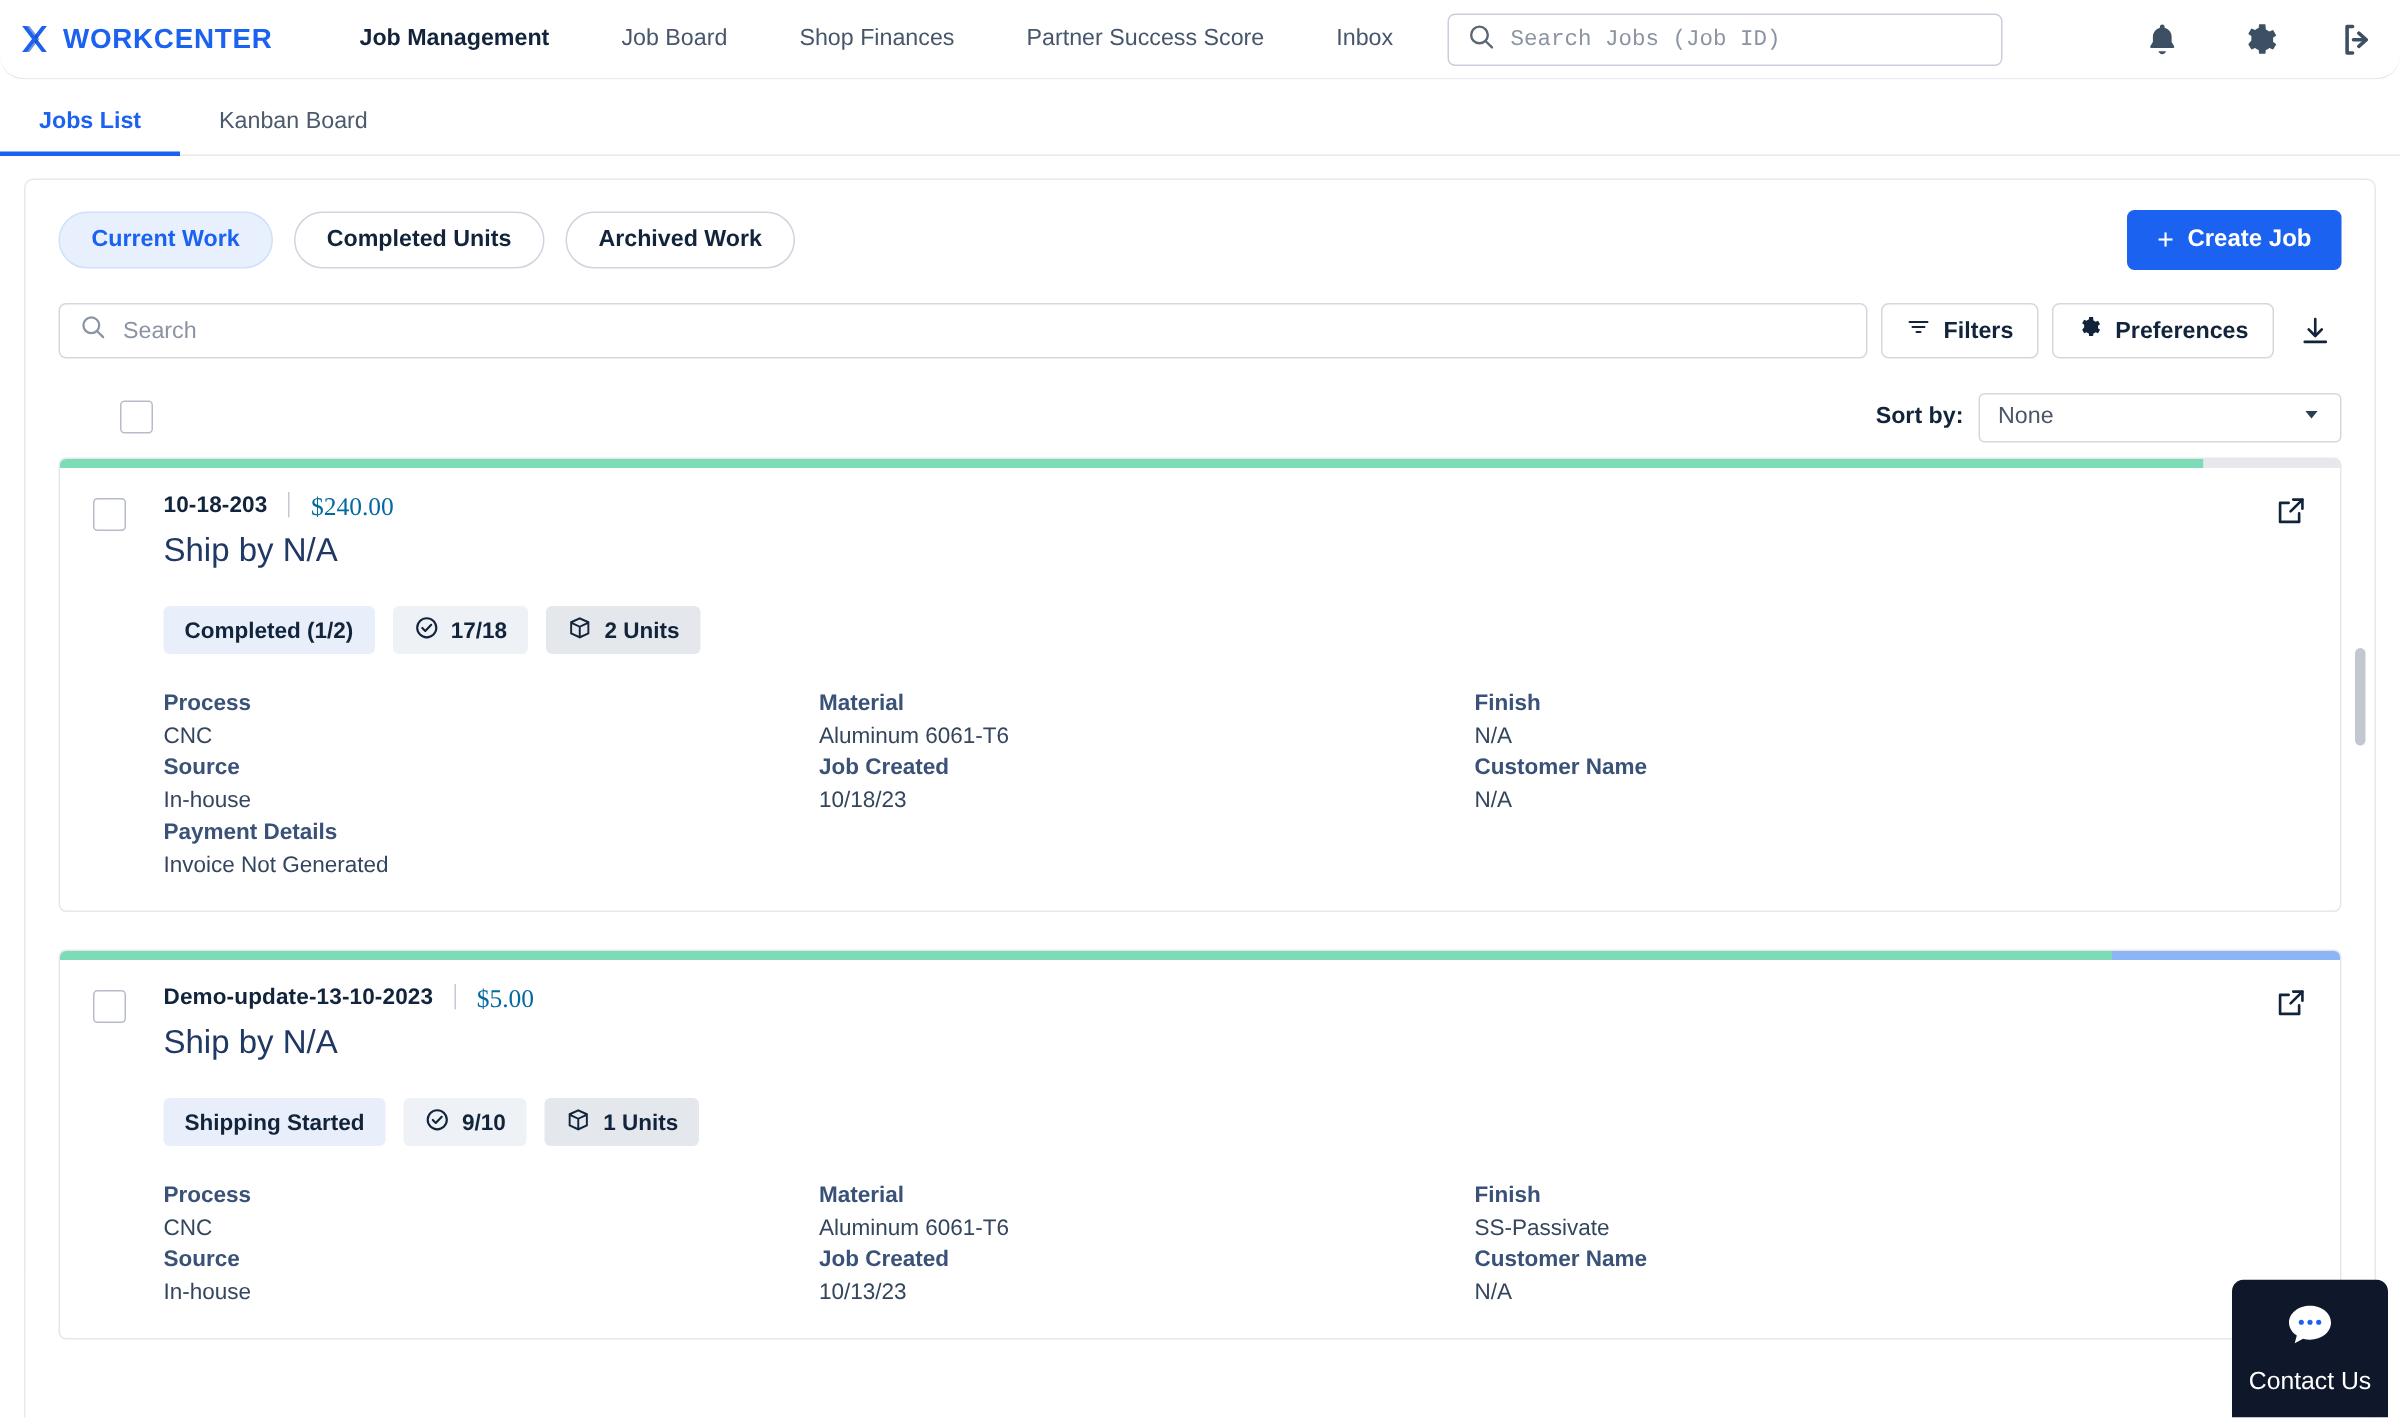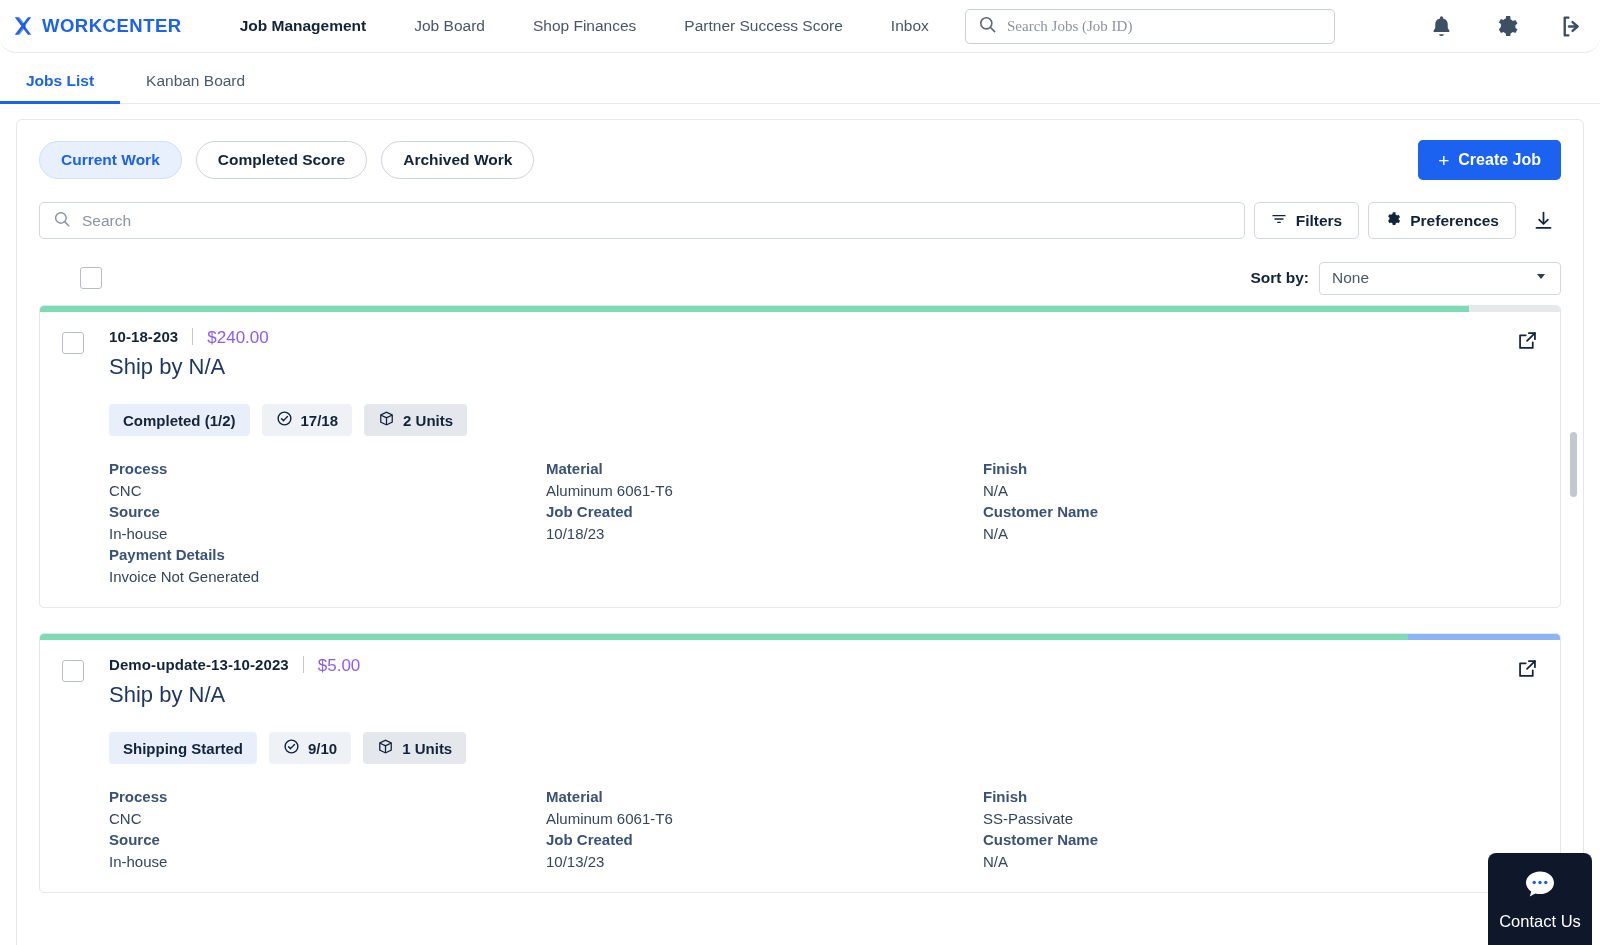--- a/index.html
+++ b/index.html
@@ -37,21 +37,21 @@
   .search-wrap {
     position: absolute; left: 965px; top: 9px;
     width: 370px; height: 35px;
     border: 1px solid #c9cfd8; border-radius: 5px;
     display: flex; align-items: center; padding: 0 12px;
     background: #fff;
   }
   .search-wrap .mag { margin-right: 10px; flex: 0 0 auto; }
   .search-input {
     border: 0; outline: 0; font-size: 15px; color: #4d7c0f;
-    font-family: Liberation Serif, serif;
+    font-family: Liberation Mono, monospace;
     width: 100%; background: transparent;
   }
   .search-input::placeholder { color: #8b94a3; }
 
   .icon-btns { position: absolute; right: 16px; top: 0; height: 53px; display: flex; align-items: center; gap: 40px; }
   .icon-btn { cursor: pointer; display: flex; align-items: center; }
 
   
   .subtabs {
     height: 51px; display: flex; align-items: flex-end;
@@ -137,21 +137,21 @@
     margin-bottom: 25px; overflow: hidden; position: relative;
   }
   .bar { height: 6px; display: flex; width: 100%; }
   .bar .seg { height: 100%; }
   .card-body { padding: 16px 22px 22px 22px; position: relative; }
   .card-head { display: flex; align-items: flex-start; }
   .card-head .chk { margin-top: 4px; margin-right: 25px; }
   .idline { display: flex; align-items: flex-start; gap: 14px; }
   .jobid { font-size: 15px; font-weight: 700; color: #12243b; letter-spacing: .1px; }
   .divider-v { width: 1px; height: 17px; background: #c3c9d2; }
-  .price { font-size: 17px; color: #8b5cf6; }
+  .price { font-size: 17px; color: #0369a1; font-family: Liberation Serif, serif; }
   .shipby { font-size: 22px; color: #1f3864; margin-top: 6px; }
   .ext-icon { position: absolute; right: 22px; top: 18px; cursor: pointer; }
 
   .badges { display: flex; align-items: center; gap: 12px; margin: 24px 0 0 47px; }
   .badge {
     height: 32px; padding: 0 14px; border-radius: 4px;
     display: flex; align-items: center; gap: 8px;
     font-size: 15px; font-weight: 700; color: #12243b;
   }
   .badge.status { background: #e8effb; }
@@ -239,21 +239,21 @@
 <div class="subtabs">
   <div class="subtab active">Jobs List</div>
   <div class="subtab">Kanban Board</div>
 </div>
 
 <div class="page">
   <div class="panel">
 
     <div class="pillrow">
       <div class="pill active">Current Work</div>
-      <div class="pill">Completed Score</div>
+      <div class="pill">Completed Units</div>
       <div class="pill">Archived Work</div>
       <button class="create-btn">
         <span class="plus">+</span>
         <span>Create Job</span>
       </button>
     </div>
 
     <div class="toolbar">
       <div class="search2">
         <span class="mag">

